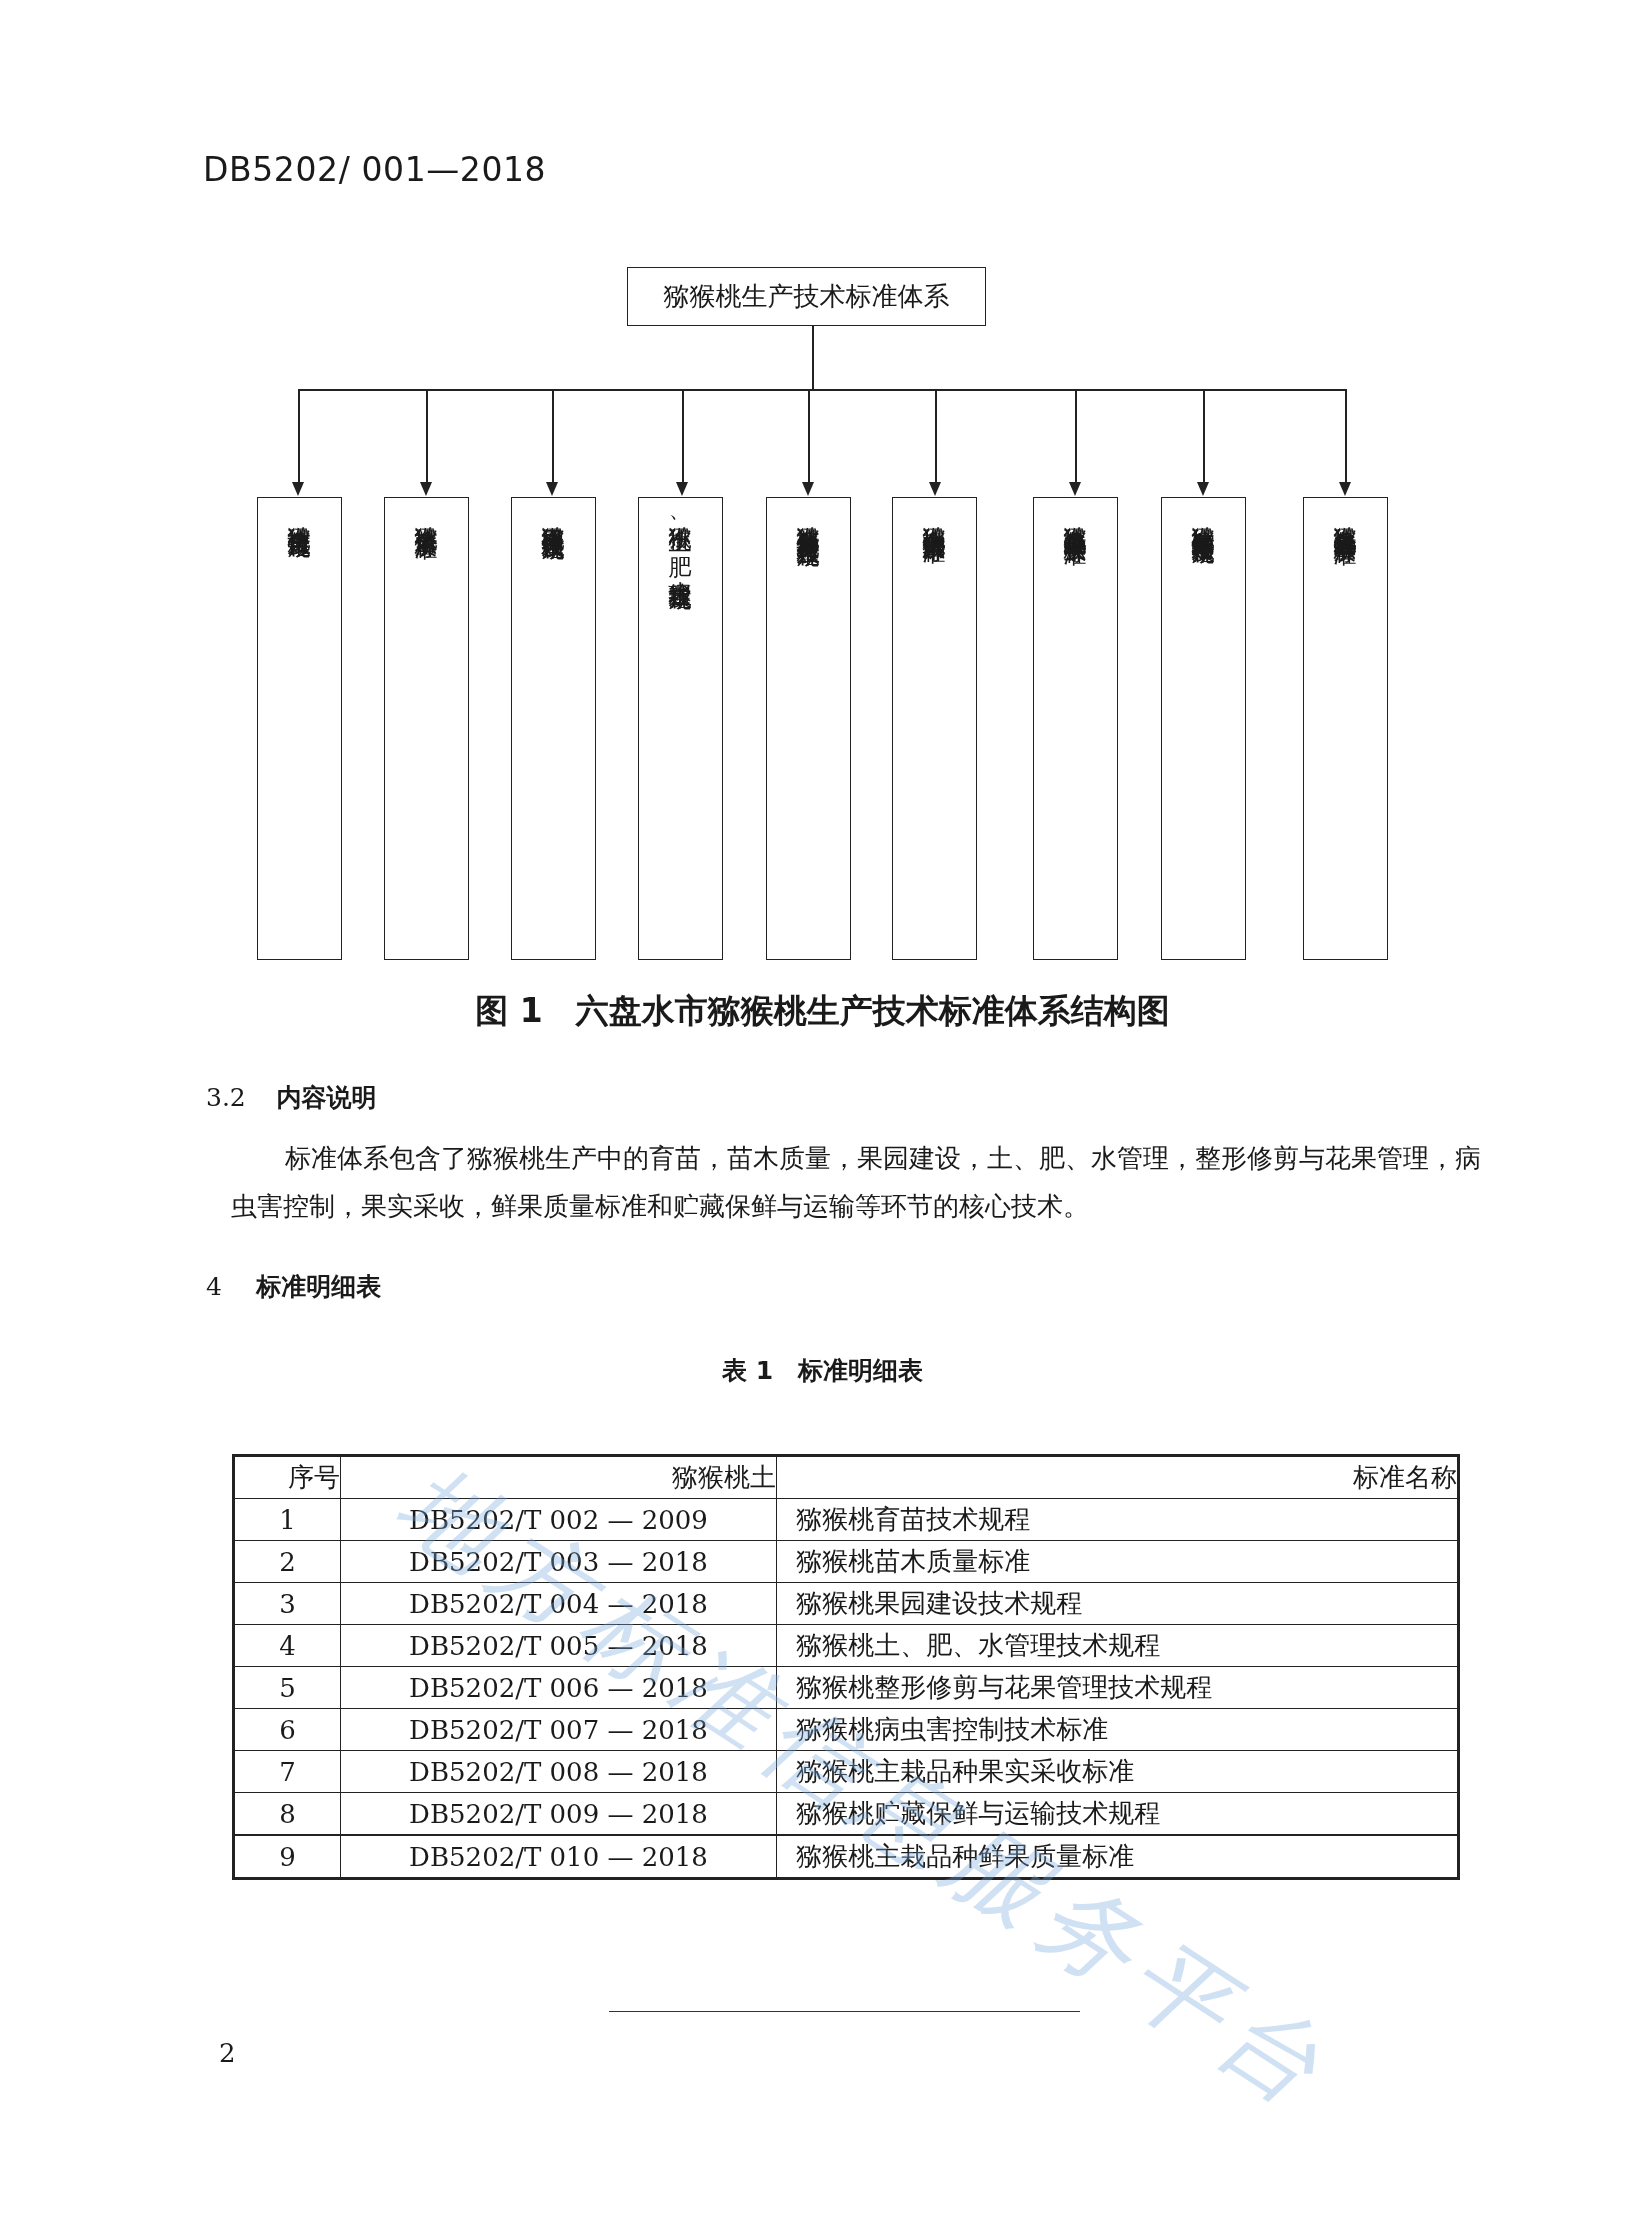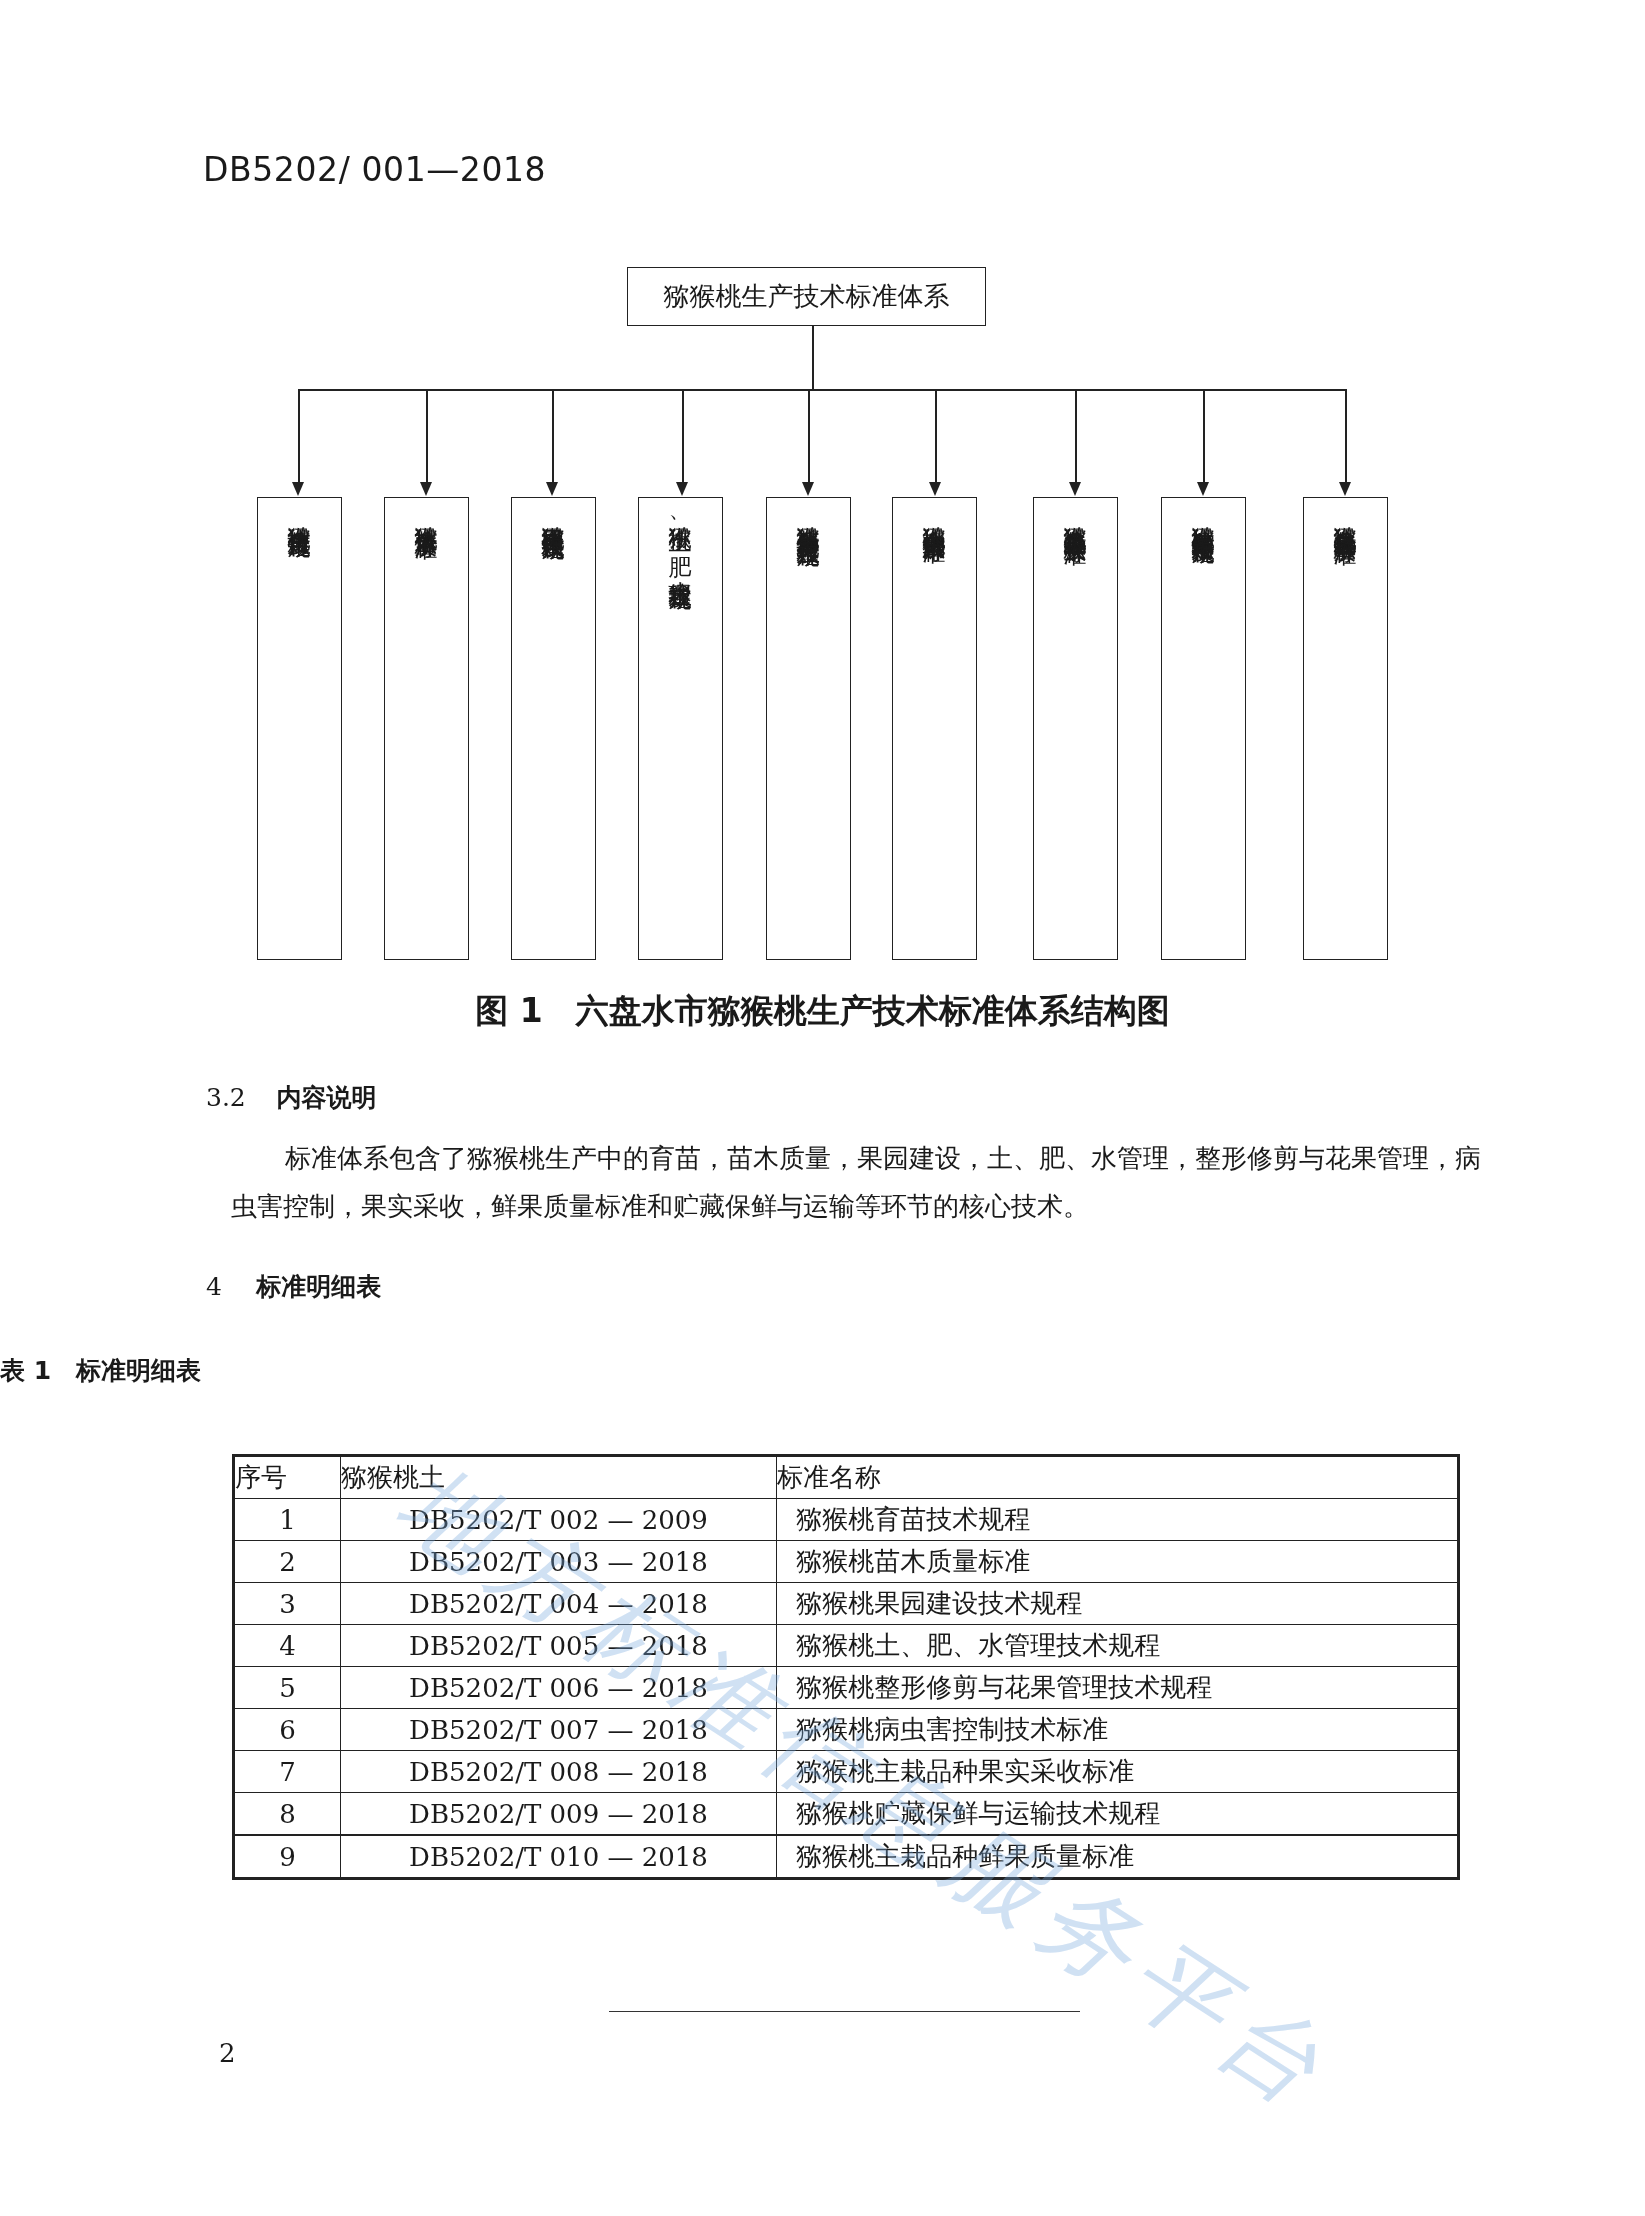--- a/index.html
+++ b/index.html
@@ -18,26 +18,26 @@
   .child-box { position: absolute; top: 497px; width: 85px; height: 463px; border: 1.9px solid #222; box-sizing: border-box;
                display: flex; justify-content: center; padding-top: 10.3px; }
   .child-text { writing-mode: vertical-rl; text-orientation: upright; font-size: 23px; line-height: 26px; letter-spacing: 1.3px; }
 
   .fig-caption { left: 0; width: 1645px; top: 989px; text-align: center; font-size: 33px; font-weight: bold; }
 
   .sec-heading { font-size: 25px; }
   .sec-num { display: inline-block; }
   .para { left: 196px; width: 1264px; font-size: 26px; line-height: 48px; text-indent: 54px; margin-left: 35px; }
 
-  .tbl-caption { left: 0; width: 1645px; top: 1354px; font-size: 25px; font-weight: bold; }
+  .tbl-caption { left: 0; width: 1645px; top: 1354px; text-align: center; font-size: 25px; font-weight: bold; }
 
   table.std { position: absolute; left: 232px; top: 1454px; width: 1228px; border-collapse: collapse; font-size: 26px; }
   table.std th, table.std td { border: 1.3px solid #222; height: 41px; padding: 0; font-weight: normal; }
   table.std { border: 3.2px solid #222; }
-  table.std th { text-align: left; }
+  table.std th { text-align: right; }
   table.std td.c-idx { text-align: center; width: 105px; }
   table.std td.c-code { text-align: center; width: 435px; }
   table.std td.c-name { text-align: left; padding-left: 19.3px; }
 
   .footer-line { left: 609px; top: 2011px; width: 471px; height: 1.3px; background: #333; }
   .page-num { left: 219px; top: 2038px; font-size: 26px; }
 
   .watermark { left: 445px; top: 1438px; font-size: 97px; color: rgba(120,170,220,0.35); transform: rotate(33deg);
                transform-origin: left top; white-space: nowrap; letter-spacing: 11.6px; font-style: italic; }
 </style>

